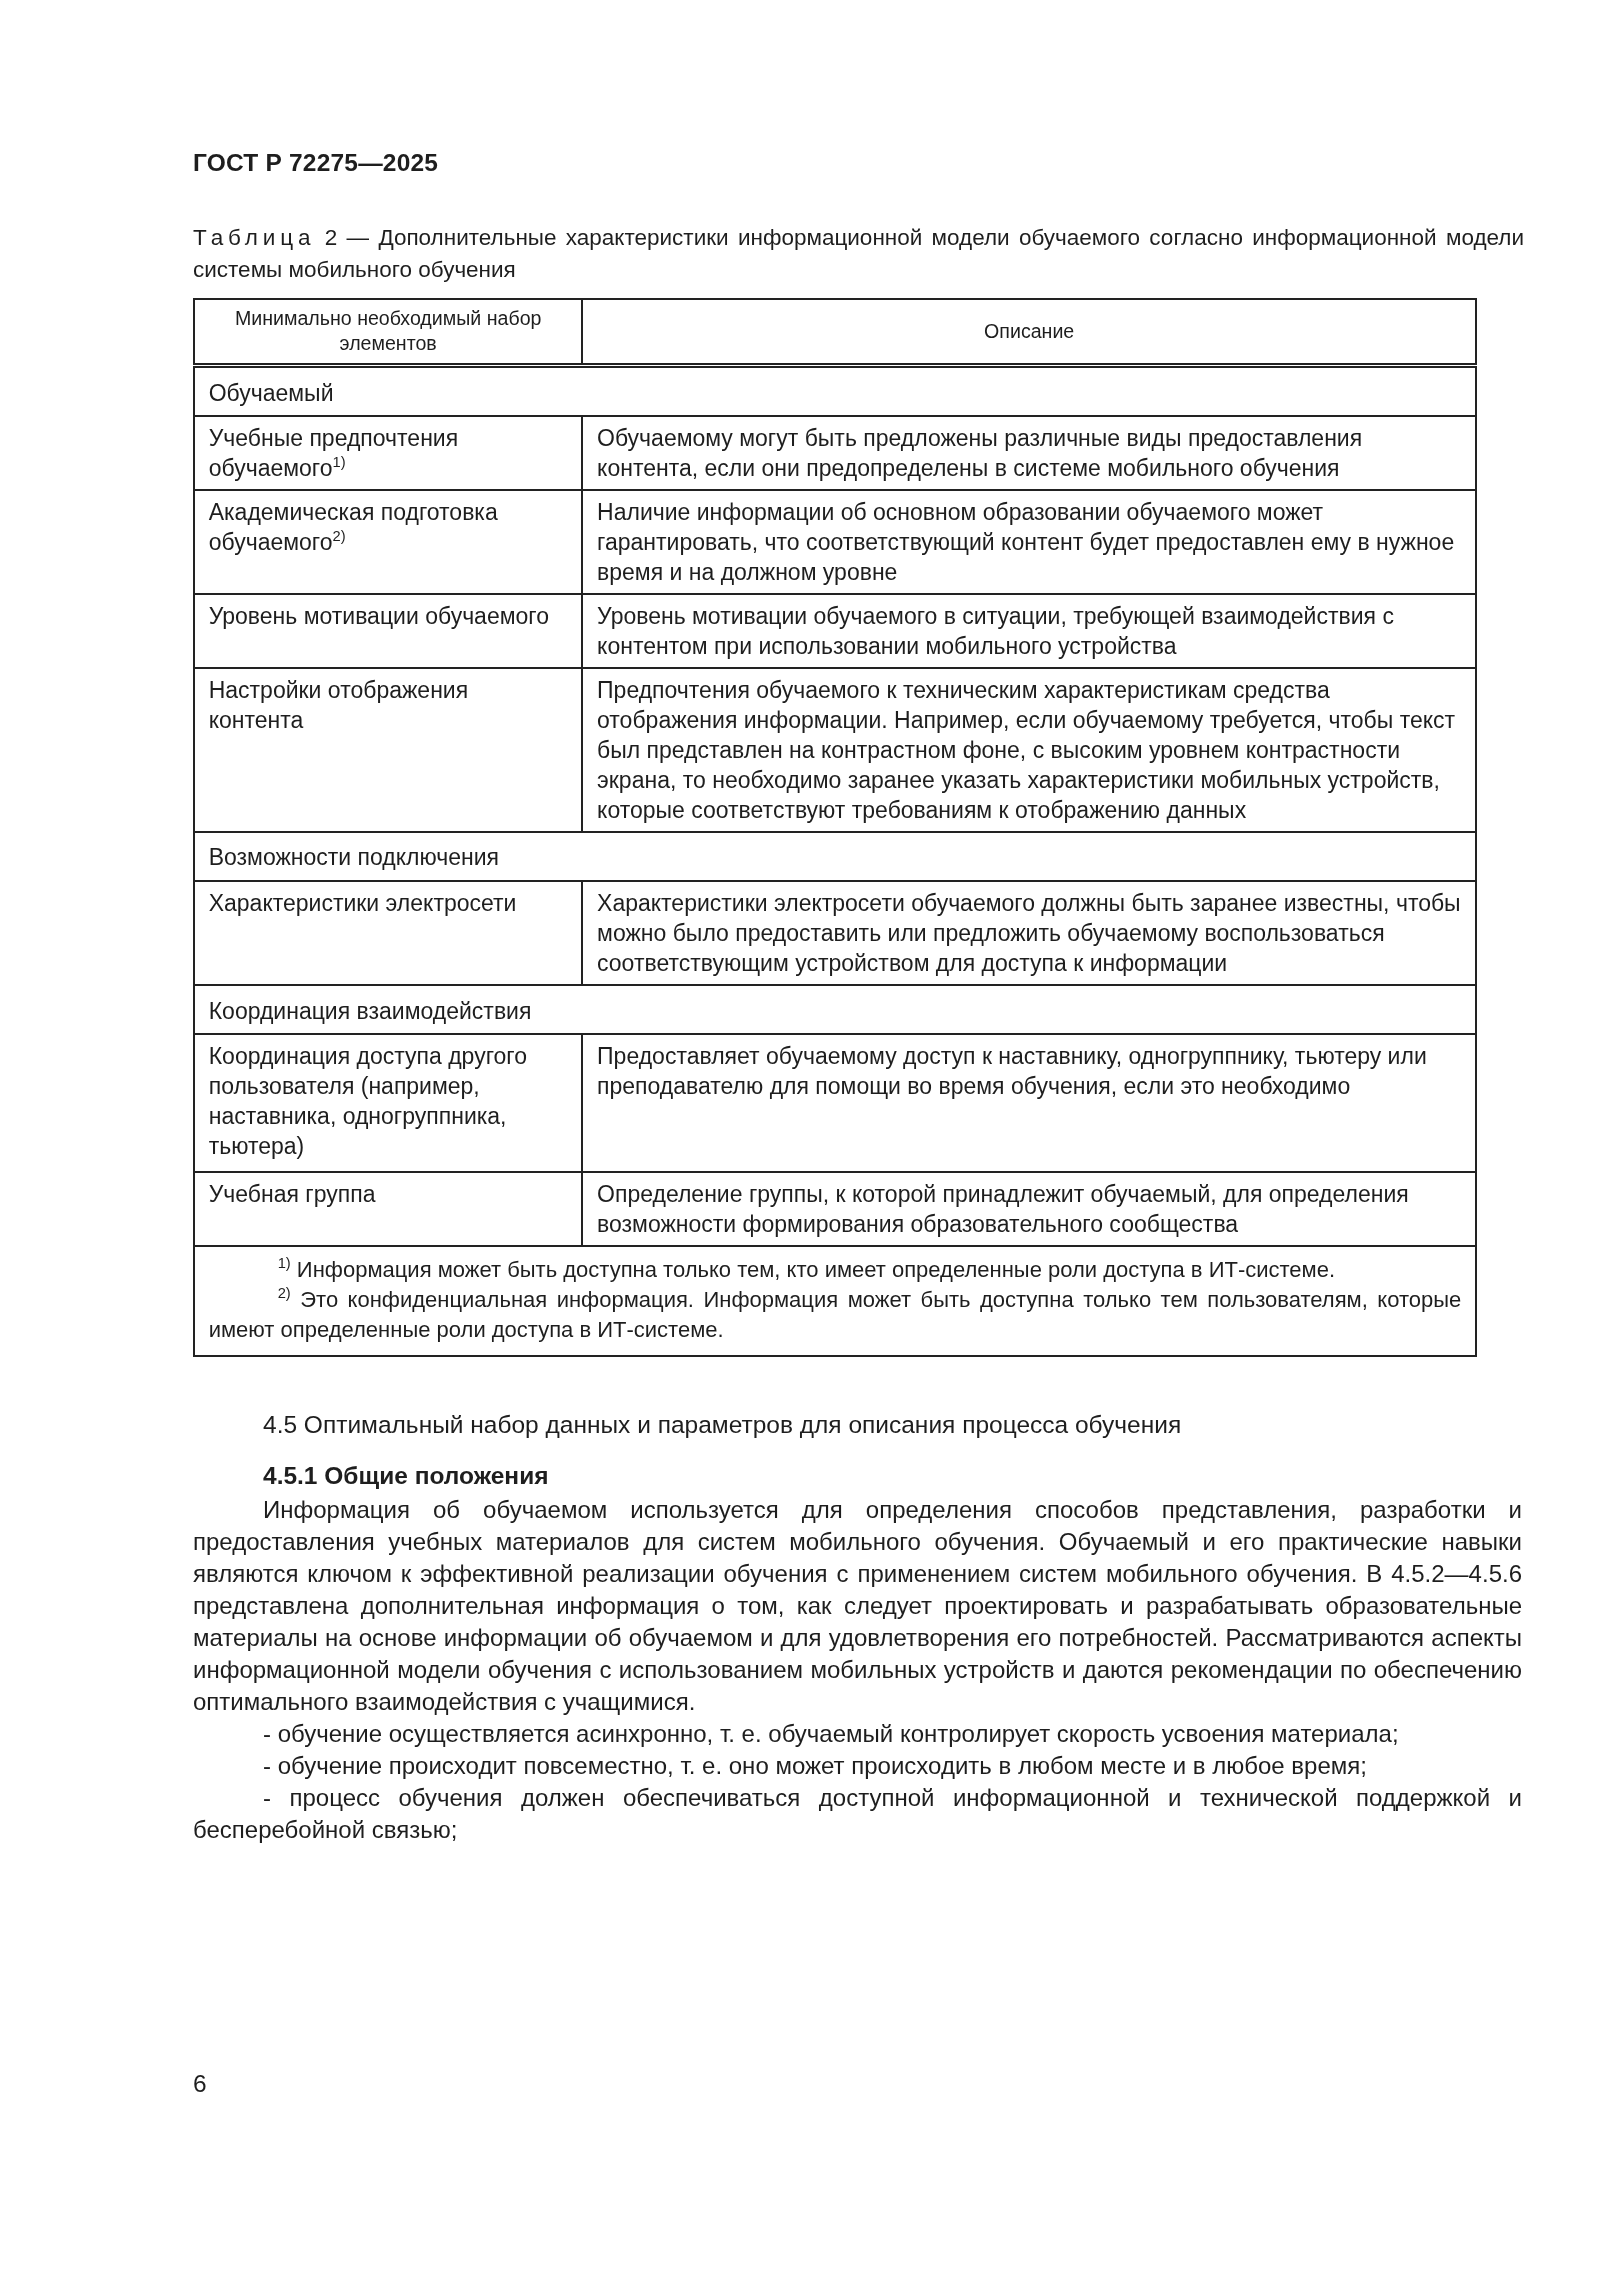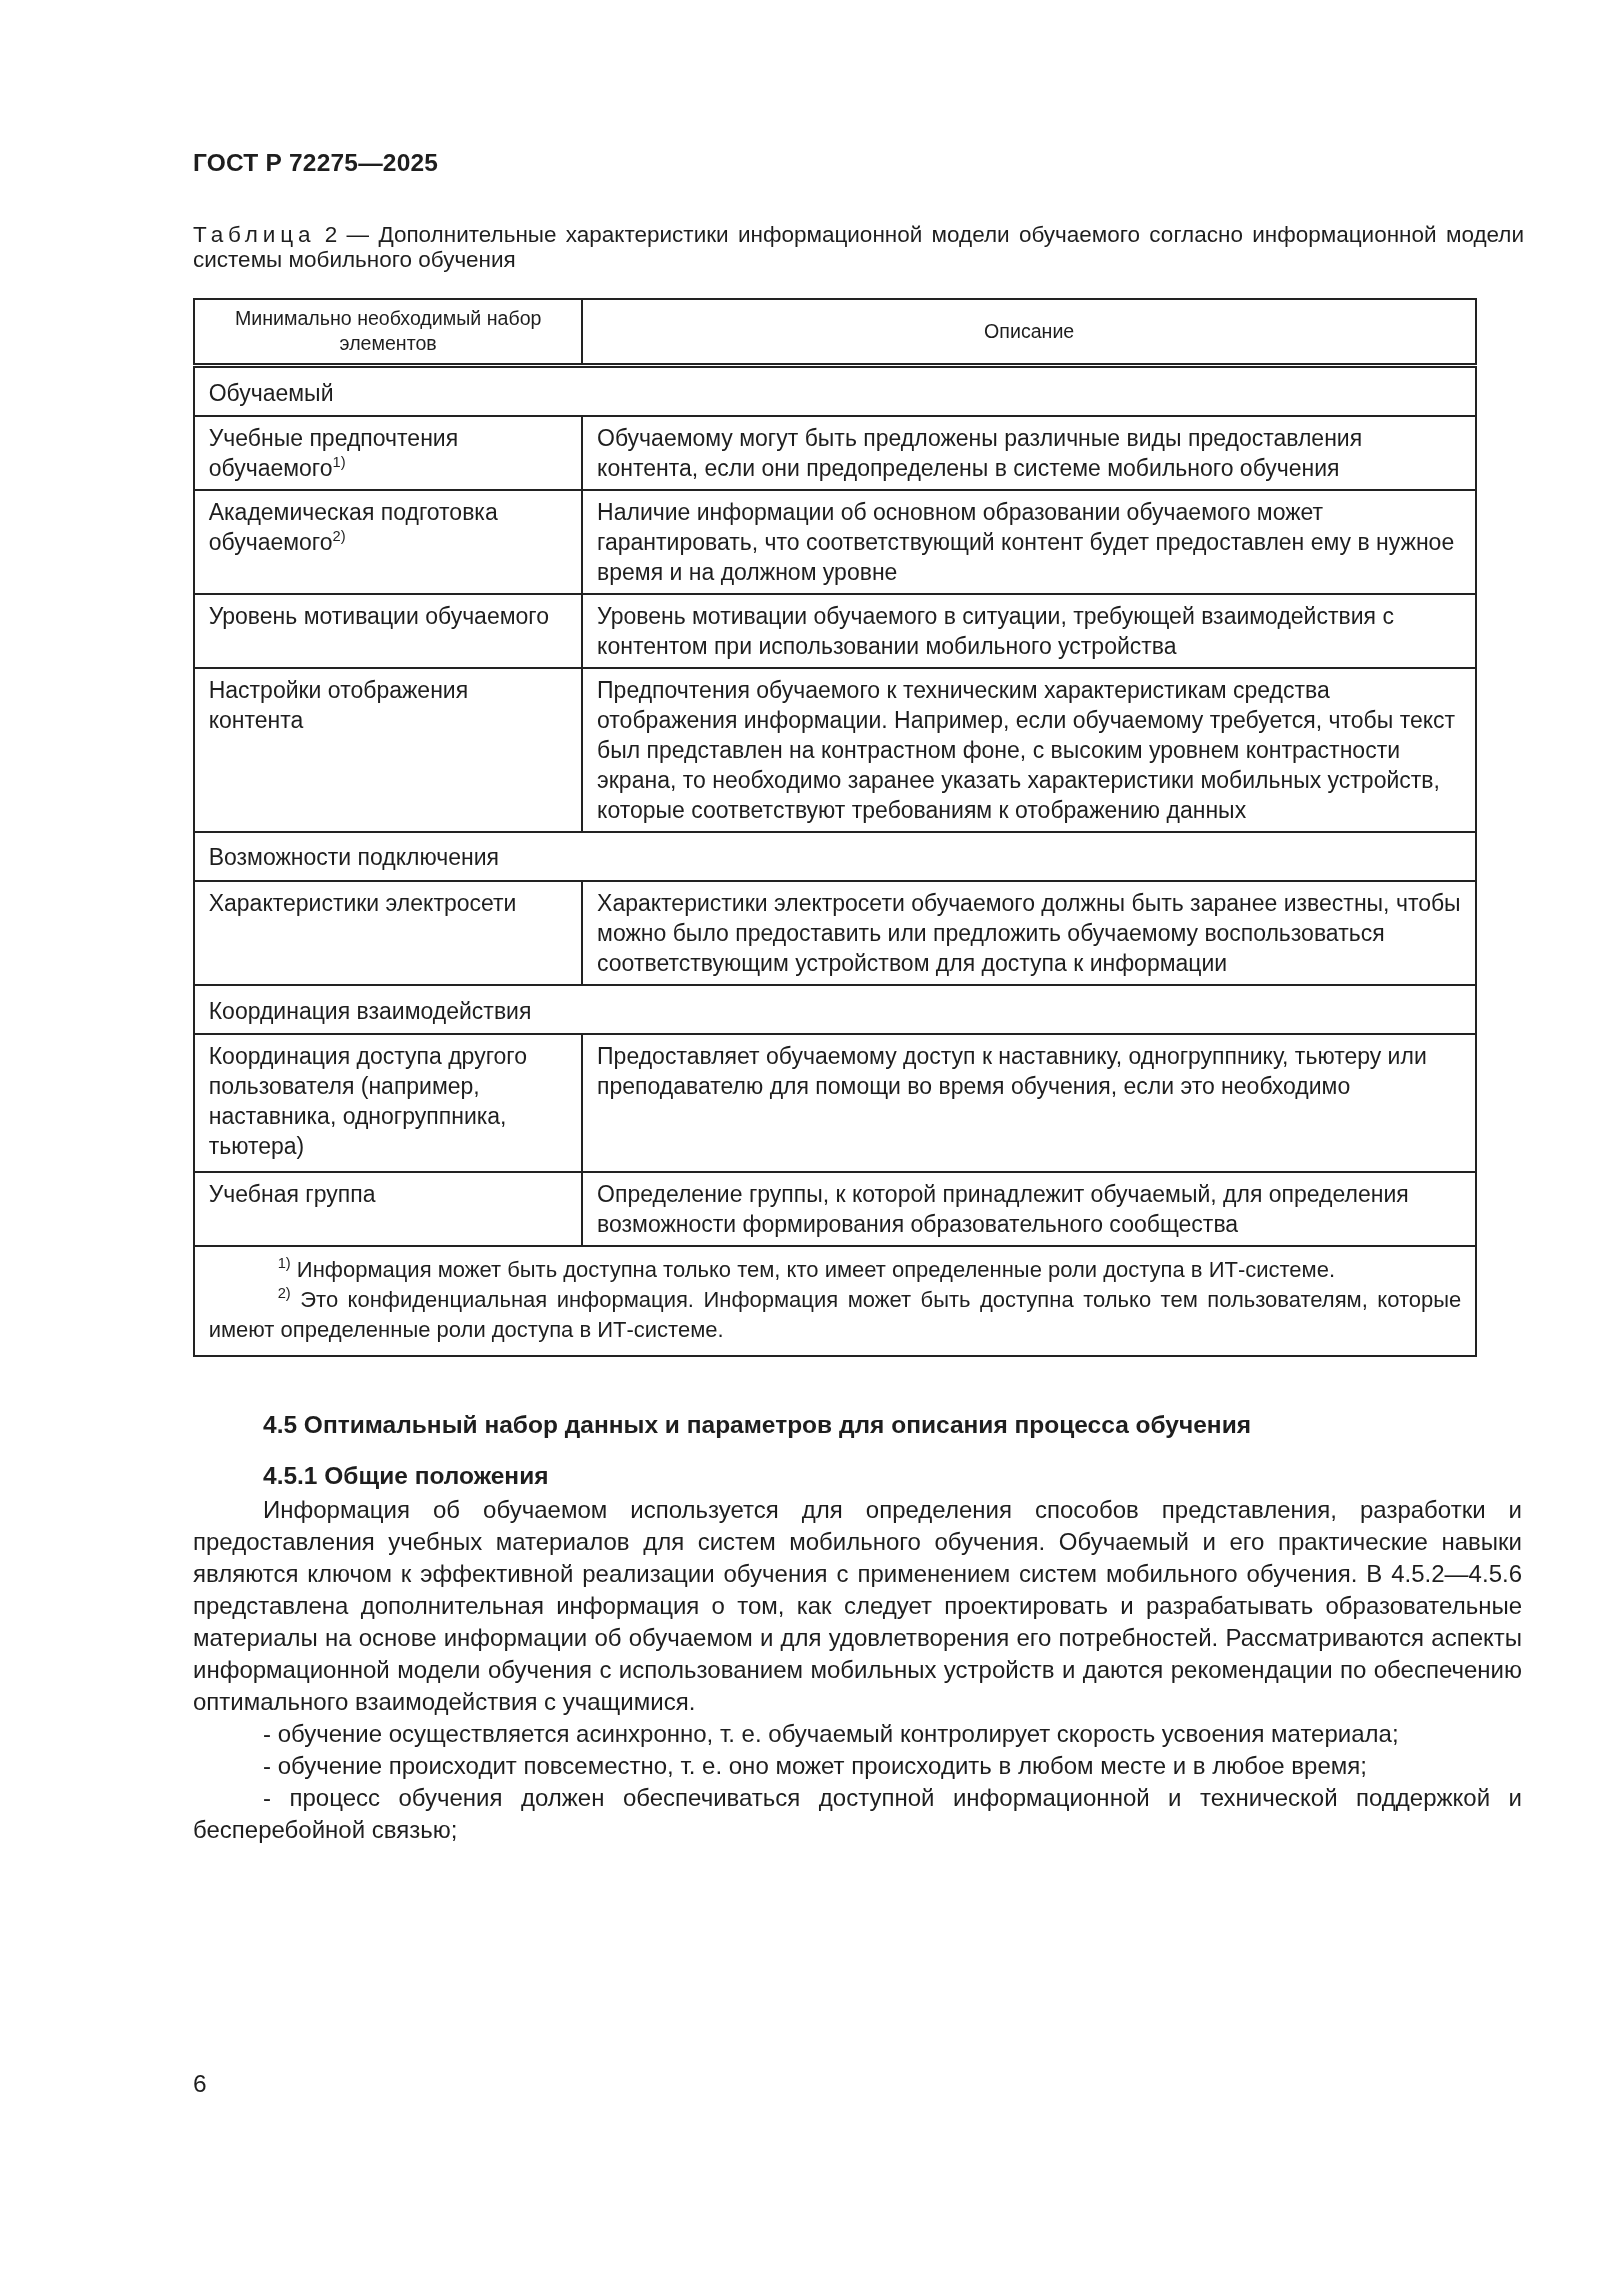--- a/index.html
+++ b/index.html
@@ -1,34 +1,34 @@
 <!DOCTYPE html>
 <html><head>
 <meta charset="utf-8">
 <style>
   html, body { margin: 0; padding: 0; background: #ffffff; }
   body { width: 1621px; height: 2293px; position: relative; overflow: hidden;
          font-family: "Liberation Sans", sans-serif; color: #1e1e1e; }
   .abs { position: absolute; }
   .doc-title { left: 193px; top: 149px; font-size: 24.5px; font-weight: bold; letter-spacing: 0.2px; }
-  .caption { left: 193px; top: 222px; width: 1331px; font-size: 22.5px; line-height: 25px; text-align: justify; }
+  .caption { left: 193px; top: 222px; width: 1331px; font-size: 22.5px; line-height: 32px; text-align: justify; }
   .caption .spaced { letter-spacing: 4.9px; }
   table.tbl { position: absolute; left: 193px; top: 298px; width: 1284px; border-collapse: collapse;
               font-size: 23px; line-height: 30px; }
   table.tbl td, table.tbl th { border: 2px solid #222; vertical-align: top; padding: 5.9px 13.7px 5.9px 13.7px; text-align: left; font-weight: normal; }
   table.tbl { border: 2.9px solid #222; }
   table.tbl th { font-size: 19.6px; line-height: 25.5px; text-align: center; vertical-align: middle; padding: 5.9px 9.8px; }
   table.tbl tr.head-row th { border-bottom: 5.9px double #222; }
   table.tbl td.section { text-align: left; padding: 9.8px 13.7px 7.8px; }
   table.tbl tr.thick-top td { border-top: 2.9px solid #222; }
   table.tbl td.col1 { width: 359px; }
   table.tbl td.foot { text-align: justify; padding: 7.8px 13.7px 9.8px 13.7px; font-size: 22px; line-height: 30px; }
   .fn-line { text-indent: 69px; }
   sup { font-size: 14.7px; line-height: 0; vertical-align: 8.8px; }
-  .h2 { left: 263px; top: 1411px; font-size: 24.5px; font-weight: bold; }
+  .h2 { left: 263px; top: 1411px; font-size: 24.5px; font-weight: normal; }
   .h3 { left: 263px; top: 1462px; font-size: 24.5px; font-weight: bold; }
   .body-text { left: 193px; top: 1494px; width: 1329px; font-size: 24px; line-height: 32px; text-align: justify; }
   .body-text p { margin: 0; text-indent: 70px; }
   .body-text p.gap { margin-top: 3.9px; }
   .page-num { left: 193px; top: 2070px; font-size: 24.5px; }
 </style>
 </head>
 <body>
 
 <div class="abs doc-title">ГОСТ Р 72275—2025</div>

